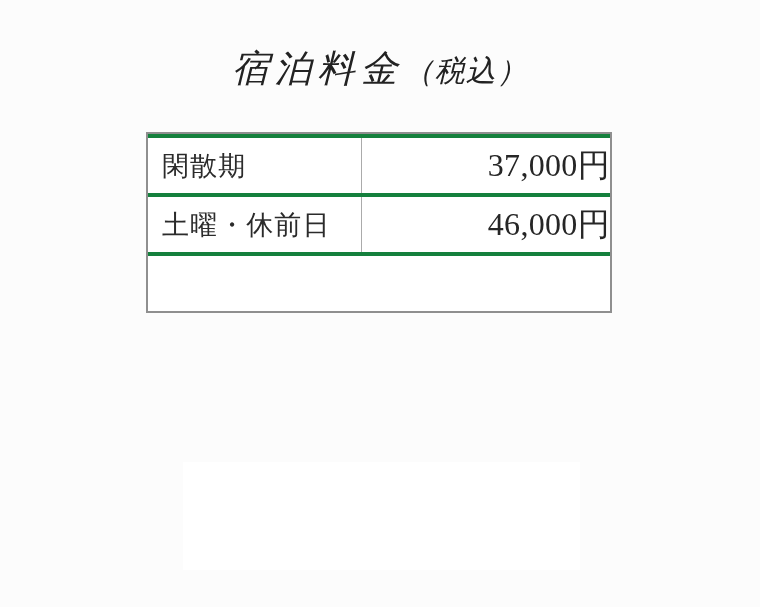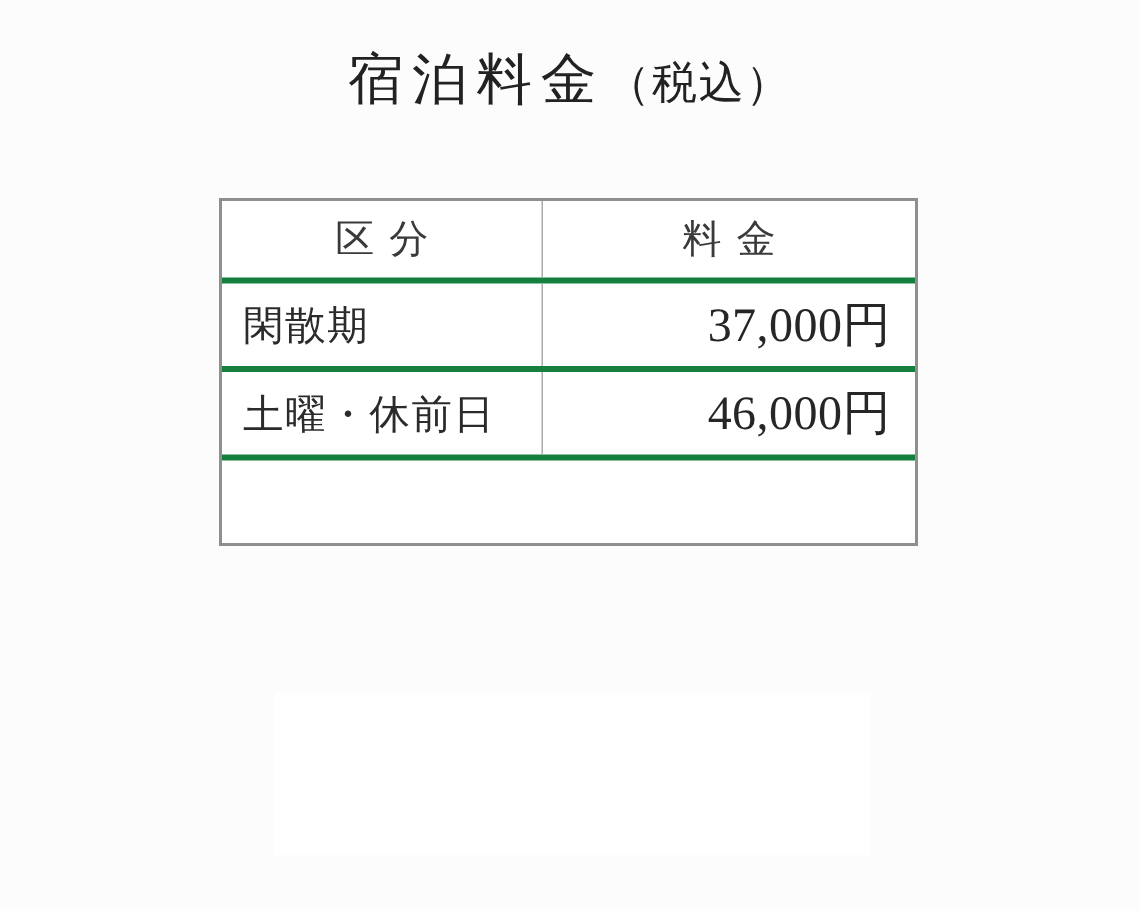--- a/index.html
+++ b/index.html
@@ -14,27 +14,28 @@
     width: 760px;
     height: 607px;
     background: #fcfcfc;
     overflow: hidden;
     color: #2b2b2b;
   }
 
   
   .title {
     position: absolute;
-    top: 28px;
+    top: 44px;
     left: 0;
     width: 760px;
     text-align: center;
     font-family: "Liberation Serif", serif;
     color: #222222;
     white-space: nowrap;
+    font-style: italic;
   }
   .title-main {
     font-size: 37px;
     letter-spacing: 0.16em;
     font-weight: 500;
   }
   .title-suffix {
     font-size: 30px;
     letter-spacing: 0.04em;
     font-weight: 500;
@@ -65,21 +66,20 @@
     box-sizing: border-box;
   }
   .cell.cat {
     width: 214px;
     border-right: 1px solid #ababab;
     padding-left: 14px;
   }
   .cell.price {
     flex: 1;
     justify-content: flex-end;
-    padding-right: 16px;
   }
   .t-header .cell {
     justify-content: center;
     padding: 0;
     font-size: 26px;
     color: #3a3a3a;
     letter-spacing: 0.38em;
     text-indent: 0.38em;
   }
   .cat-label {
@@ -121,28 +121,20 @@
 <body>
 
 <div class="page">
 
   <div class="title">
     <span class="title-main">宿泊料金</span><span class="title-suffix">（税込）</span>
   </div>
 
   <div class="price-table">
 
-    <div class="t-row t-header">
-      <div class="cell cat">
-        <span>区分</span>
-      </div>
-      <div class="cell price">
-        <span>料金</span>
-      </div>
-    </div>
 
     <div class="t-row">
       <div class="cell cat">
         <span class="cat-label">閑散期</span>
       </div>
       <div class="cell price">
         <span class="price-value">37,000円</span>
       </div>
     </div>
 

